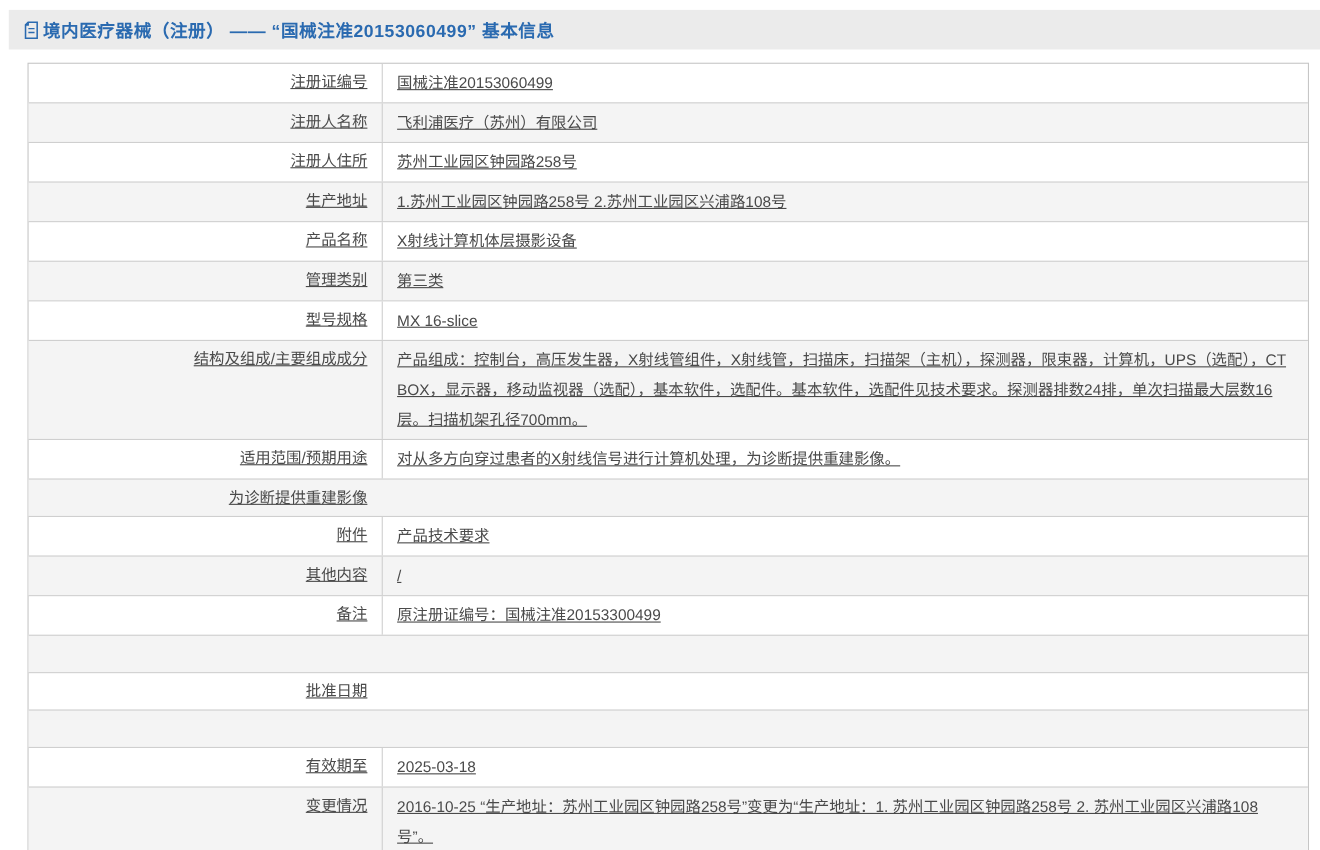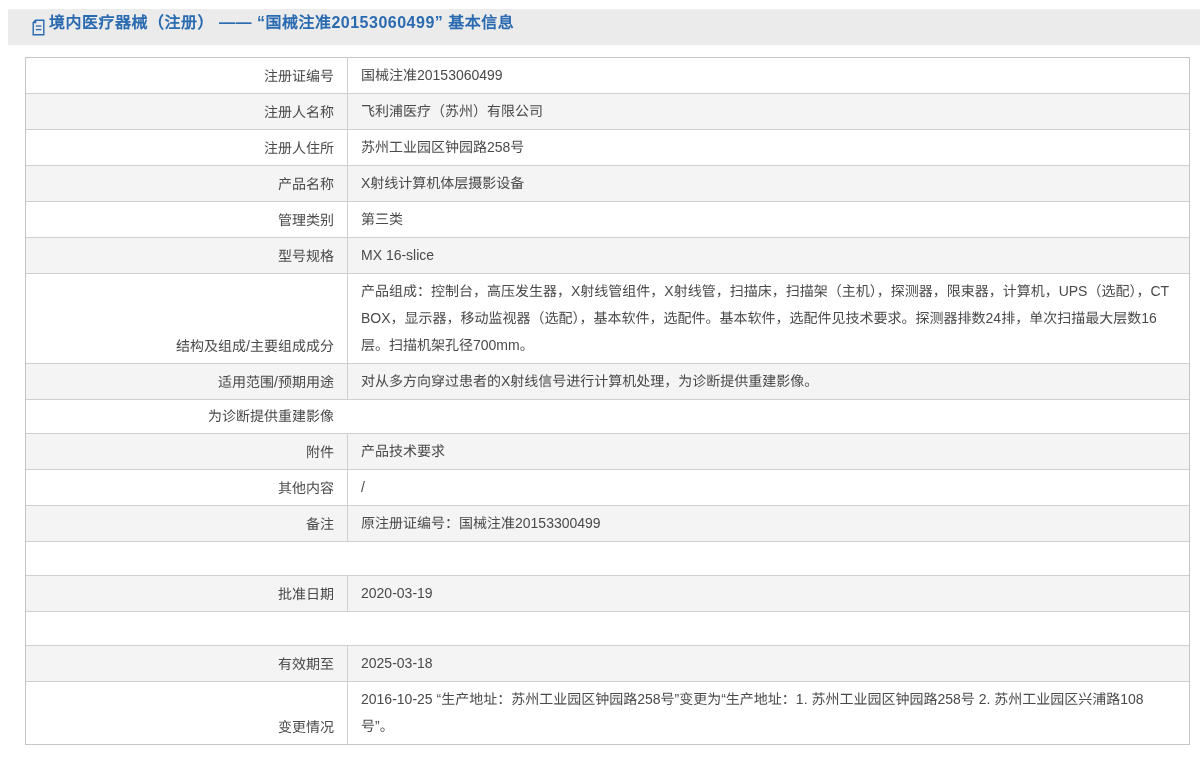--- a/index.html
+++ b/index.html
@@ -12,21 +12,22 @@
   }
   *{box-sizing:border-box;margin:0;padding:0;}
   html,body{width:1200px;height:773px;overflow:hidden;background:#ffffff;
     font-family:"Liberation Sans","DejaVu Sans",sans-serif;}
   
   .band{
     margin:9px 0 0 8px;
     height:36px;
     background:var(--band-bg);
     display:flex;
-    padding-left:23px;
+    align-items:center;
+    padding-left:13px;
   }
   .doc-icon{display:inline-flex;align-items:center;margin-right:3px;}
   .band-title{
     font-size:16px;
     font-weight:600;
     color:var(--title-blue);
     letter-spacing:0.5px;
   }
   
   .tbl{
@@ -38,22 +39,23 @@
     display:flex;
     min-height:34px;
     align-items:stretch;
   }
   .row + .row{border-top:1px solid var(--border);}
   .row:nth-child(even){background:var(--stripe-bg);}
   .cell{
     font-size:14px;
     color:var(--text);
     display:flex;
-    align-items:flex-end;
+    align-items:flex-start;
     line-height:27px;
+    text-decoration:underline;
   }
   .cell.label{
     width:321px;
     flex:0 0 321px;
     justify-content:flex-end;
     text-align:right;
     padding:3px 13px 3px 6px;
   }
   .cell.value{
     flex:1;
@@ -92,20 +94,26 @@
     <div class="cell value">飞利浦医疗（苏州）有限公司</div>
   </div>
 
   <div class="row">
     <div class="cell label">
         <span>注册人住所</span>
       </div>
     <div class="cell value">苏州工业园区钟园路258号</div>
   </div>
 
+  <div class="row">
+    <div class="cell label">
+        <span>生产地址</span>
+      </div>
+    <div class="cell value">1.苏州工业园区钟园路258号 2.苏州工业园区兴浦路108号</div>
+  </div>
 
   <div class="row">
     <div class="cell label">
         <span>产品名称</span>
       </div>
     <div class="cell value">X射线计算机体层摄影设备</div>
   </div>
 
   <div class="row">
     <div class="cell label">
@@ -163,21 +171,20 @@
     <div class="cell value">原注册证编号：国械注准20153300499</div>
   </div>
 
   <div class="row">
   </div>
 
   <div class="row">
     <div class="cell label">
         <span>批准日期</span>
       </div>
-    <div class="cell value">2020-03-19</div>
   </div>
 
   <div class="row empty">
     <div class="cell value"></div>
   </div>
 
   <div class="row">
     <div class="cell label">
         <span>有效期至</span>
       </div>

